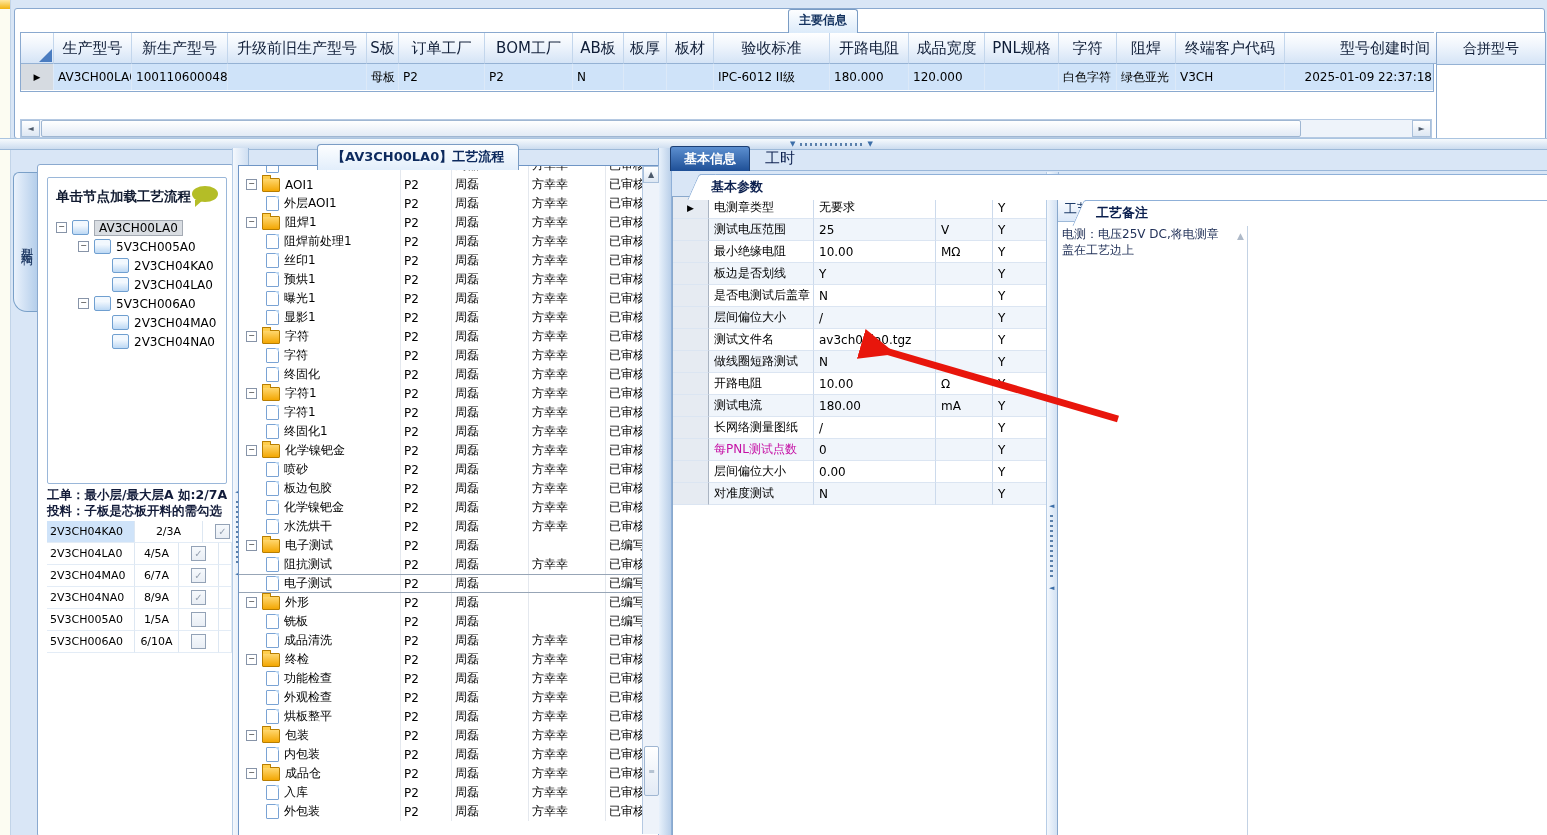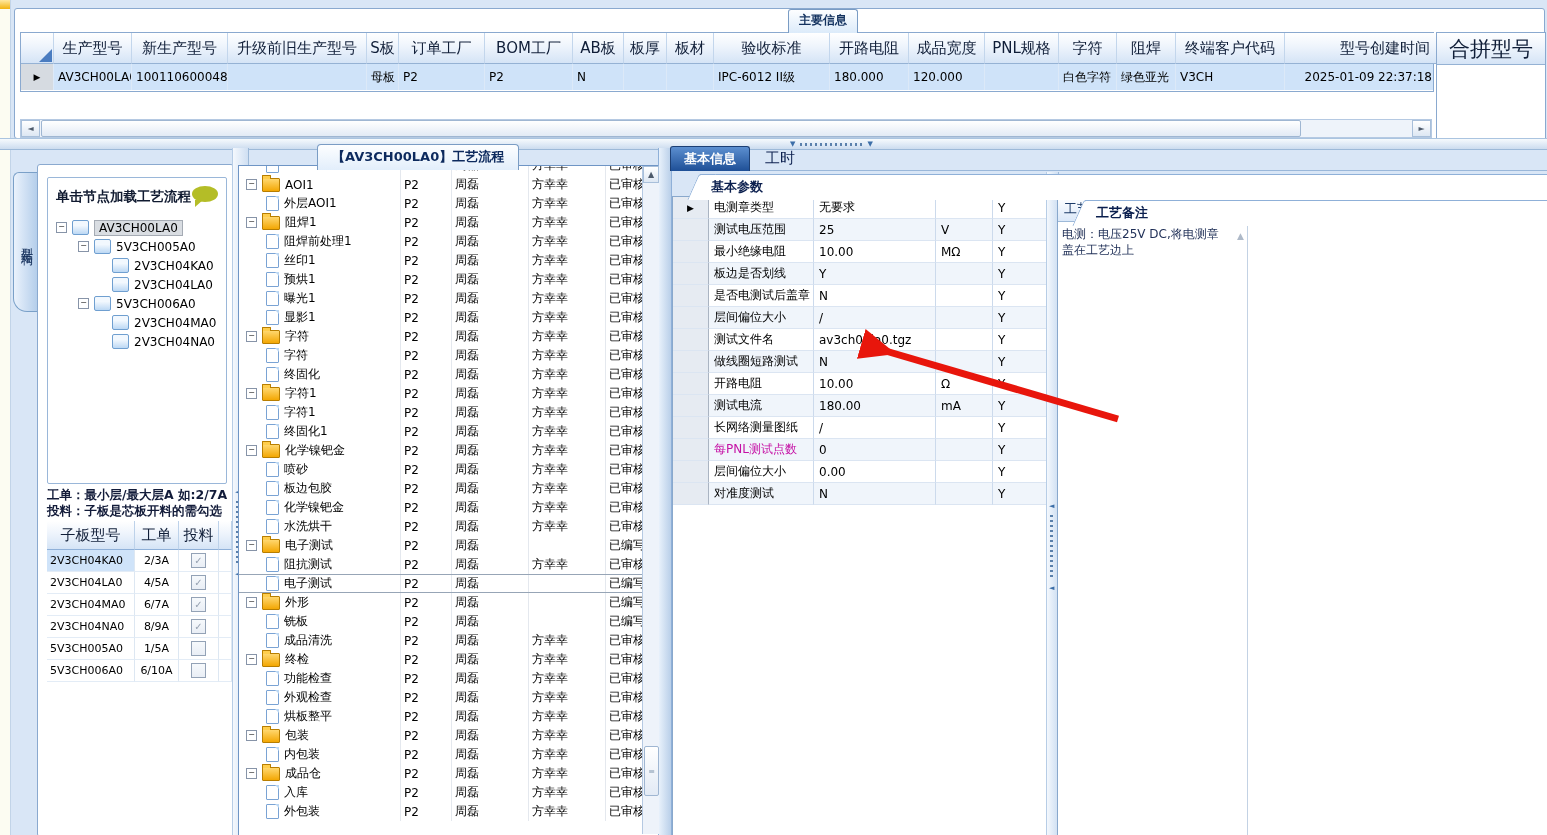--- a/index.html
+++ b/index.html
@@ -26,21 +26,21 @@
   .tg-header{display:flex;height:31px;}
   .tg-header .cell{border-right:1px solid #c3d6ec;border-bottom:1px solid #95b2d4;
     font-size:15px;color:#101e38;display:flex;align-items:center;justify-content:center;position:relative;}
   .tg-row{display:flex;height:26px;background:#cfe3f9;}
   .tg-row .cell{border-right:1px solid #dce9f8;font-size:12px;display:flex;align-items:center;padding:0 4px;}
   .sel-cell{background:#d6dbe1;border-right:1px solid #a9b4c2;justify-content:center;}
   .corner-tri{position:absolute;right:1px;bottom:1px;width:0;height:0;
     border-left:13px solid transparent;border-bottom:13px solid #4a7cc0;}
   .r-align{justify-content:flex-end !important;padding-right:6px;}
   #merge-box{left:1436px;top:32px;width:108px;height:105px;border:1px solid #8aa9cf;background:#fff;}
-  #merge-box .mh{height:31px;border-bottom:1px solid #95b2d4;font-size:21px;color:#101e38;
+  #merge-box .mh{height:31px;border-bottom:1px solid #95b2d4;font-size:14px;color:#101e38;
     display:flex;align-items:center;justify-content:center;}
   
   .hscroll{height:17px;display:flex;align-items:stretch;background:#eef3fa;border:1px solid #b5c9e2;}
   .sb-btn{width:17px;background:linear-gradient(#ffffff,#dde7f3);border:1px solid #a8bfda;
     color:#4d5a6b;font-size:8px;display:flex;align-items:center;justify-content:center;}
   .sb-thumb{background:linear-gradient(#ffffff,#e2eaf5);border:1px solid #9fb6d2;border-radius:2px;}
   #top-hscroll{left:20px;top:119px;width:1410px;}
   
   #hsplit{left:0;top:138px;width:1547px;height:10px;background:linear-gradient(#f6fafd,#ccdcef);
     border-top:1px solid #aac4e0;border-bottom:1px solid #9db9d8;}
@@ -245,30 +245,24 @@
         <span class="node-ic"></span>
         <span>2V3CH04NA0</span>
       </div>
     </div>
 </div>
 <div class="abs" id="note">
   <div>工单：最小层/最大层A 如:2/7A</div>
   <div>投料：子板是芯板开料的需勾选</div>
 </div>
 <div class="abs" id="board-tbl">
-  <div class="bt-header" id="bt-header">
-      <div class="cell hdr-grad" style="width: 88px; flex: 0 0 auto;">子板型号</div>
-      <div class="cell hdr-grad" style="width: 44px; flex: 0 0 auto;">工单</div>
-      <div class="cell hdr-grad" style="width: 40px; flex: 0 0 auto;">投料</div>
-      <div class="cell hdr-grad" style="flex: 1 1 0%;"></div>
-    </div>
   <div id="bt-rows">
       <div class="bt-row">
         <div class="cell" style="width: 88px; flex: 0 0 auto; background: rgb(207, 227, 249);">2V3CH04KA0</div>
-        <div class="cell" style="width: 44px; flex: 0 0 auto; justify-content: center;">2/3A</div>
+        <div class="cell" style="width: 68px; flex: 0 0 auto; justify-content: center;">2/3A</div>
         <div class="cell" style="width: 40px; flex: 0 0 auto;">
           <span class="chk">✓</span>
         </div>
         <div class="cell" style="flex: 1 1 0%;"></div>
       </div>
       <div class="bt-row">
         <div class="cell" style="width: 88px; flex: 0 0 auto;">2V3CH04LA0</div>
         <div class="cell" style="width: 44px; flex: 0 0 auto; justify-content: center;">4/5A</div>
         <div class="cell" style="width: 40px; flex: 0 0 auto;">
           <span class="chk">✓</span>

